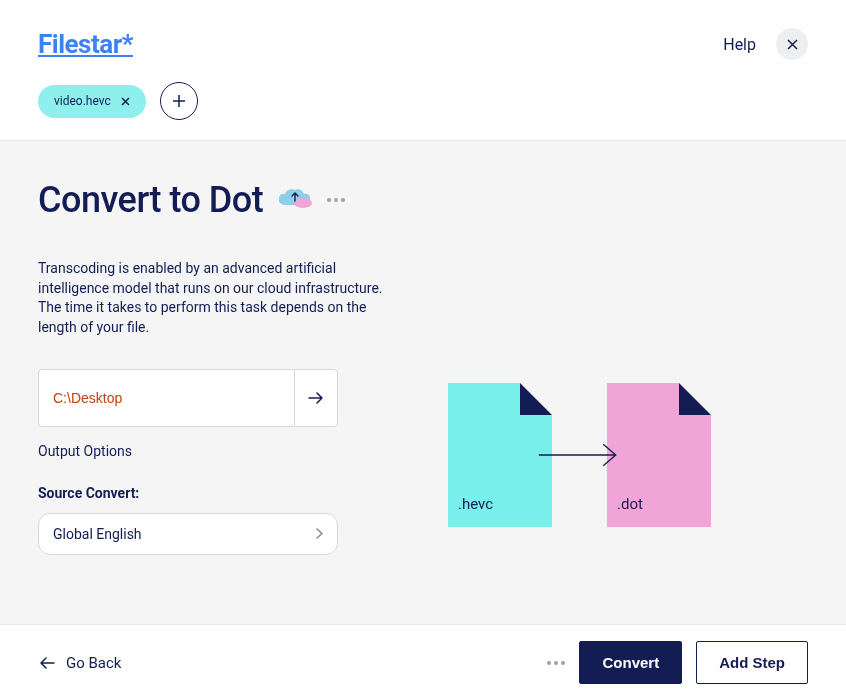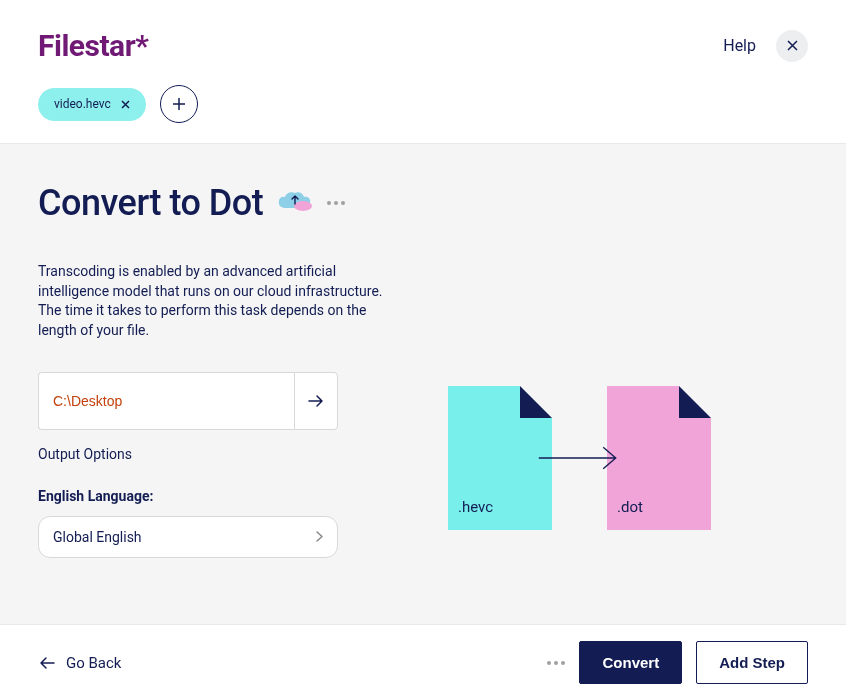--- a/index.html
+++ b/index.html
@@ -22,24 +22,25 @@
       padding: 28px 38px 20px 38px;
       border-bottom: 1px solid #e8e8e8;
     }
     .header-top {
       display: flex;
       justify-content: space-between;
       align-items: center;
       margin-bottom: 22px;
     }
     .logo {
-      font-size: 30px;
+      font-size: 26px;
       font-weight: 700;
-      color: #701a75;
+      color: #3b82f6;
       letter-spacing: -0.5px;
+      text-decoration: underline;
     }
     .header-right {
       display: flex;
       align-items: center;
       gap: 20px;
     }
     .help-link {
       font-size: 16px;
       color: #131d53;
       cursor: pointer;
@@ -339,21 +340,21 @@
     <div class="input-group" style="width:300px;">
       <input type="text" class="text-input" value="C:\Desktop" style="">
       <button class="input-btn">
         <svg width="18" height="14" viewBox="0 0 18 14">
             <path d="M2 7 L15 7 M10 2 L15 7 L10 12" stroke="#131d53" stroke-width="1.5" fill="none" stroke-linecap="round" stroke-linejoin="round"></path>
           </svg>
       </button>
     </div>
     <span class="output-options">Output Options</span>
     
-    <div class="field-label">English Language:</div>
+    <div class="field-label">Source Convert:</div>
     <div class="select-box">
       <span>Global English</span>
       <span class="chevron">
         <svg width="7" height="11" viewBox="0 0 7 11">
             <path d="M1 1 L6 5.5 L1 10" stroke="#888" stroke-width="1.5" fill="none" stroke-linecap="round" stroke-linejoin="round"></path>
           </svg>
       </span>
     </div>
   </div>
 

